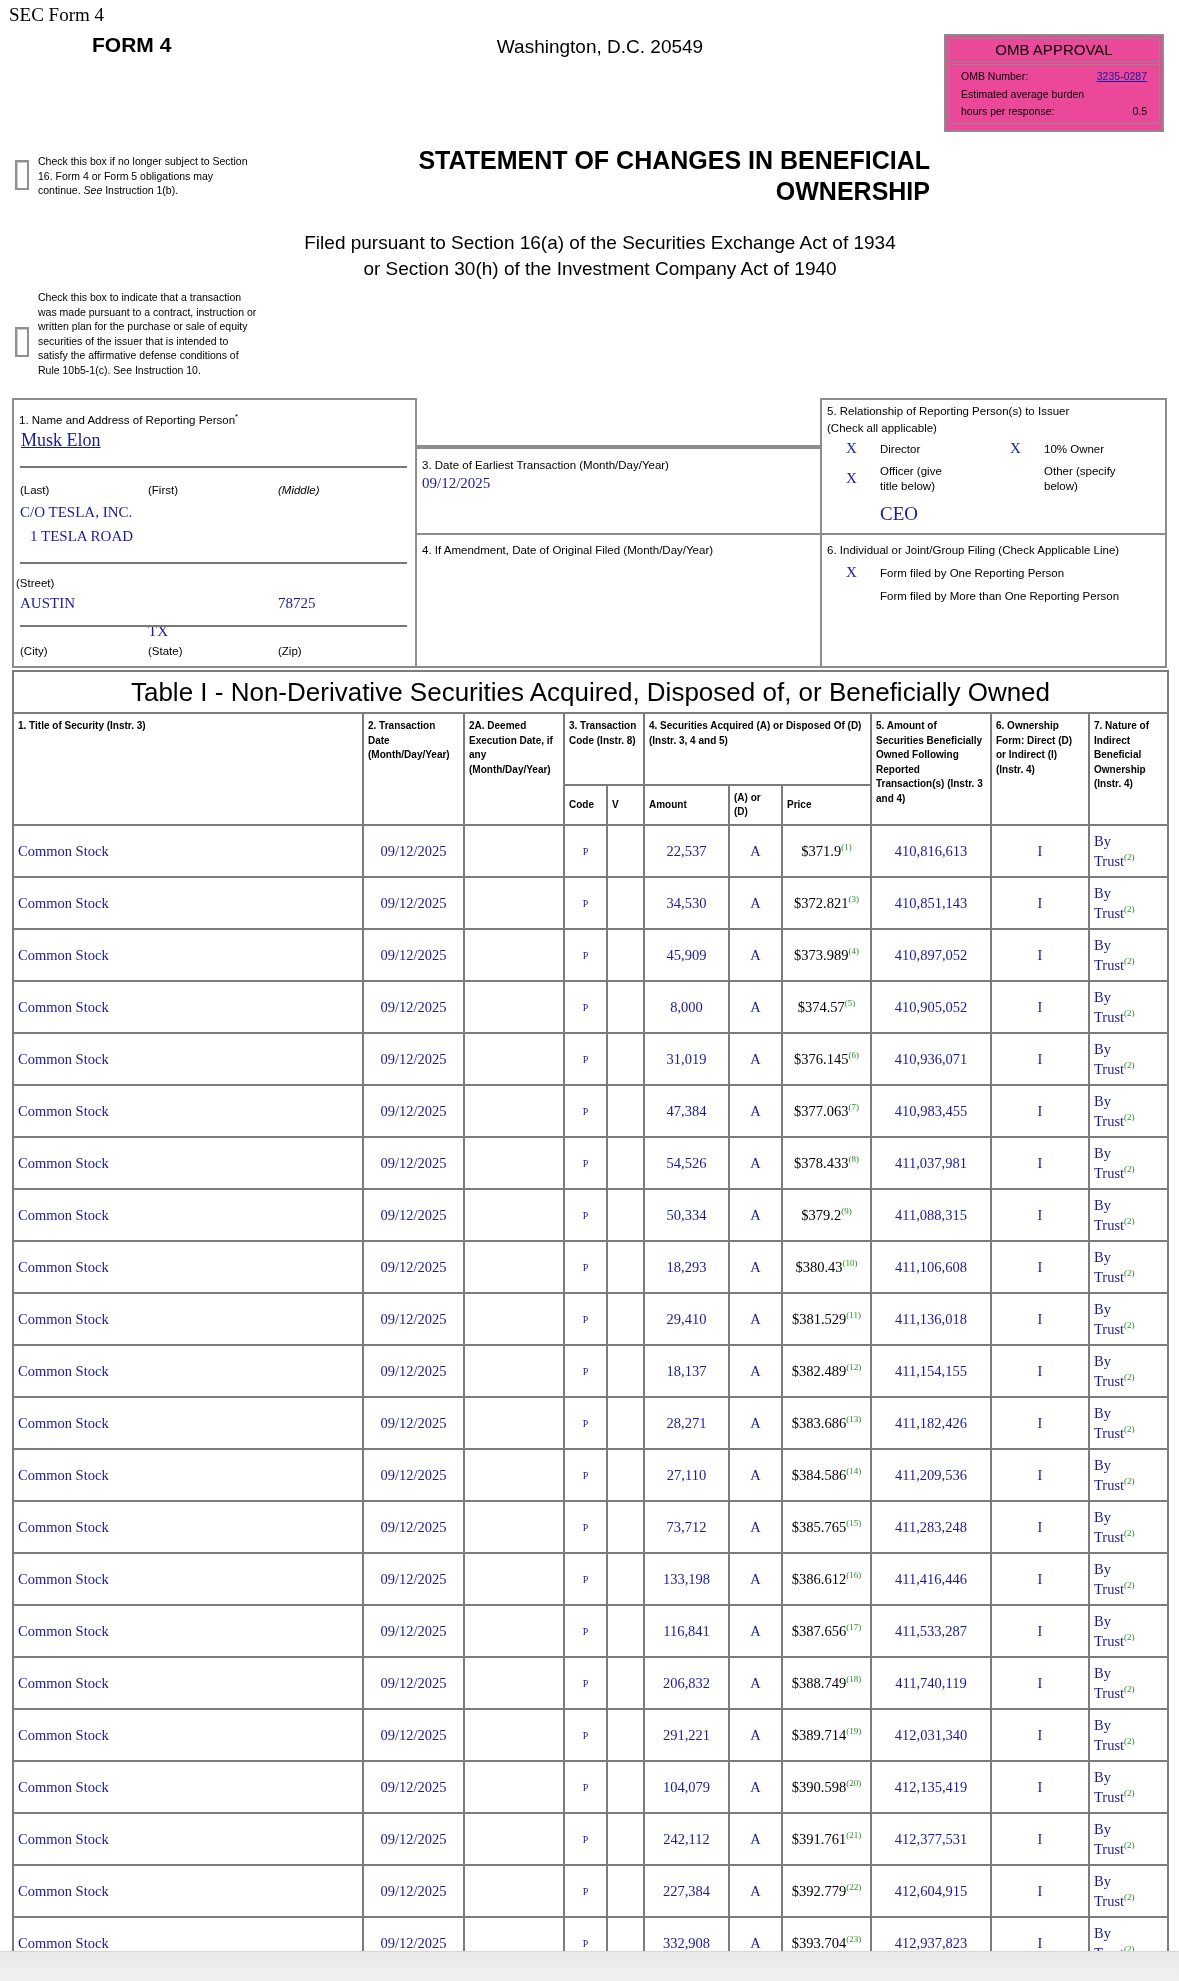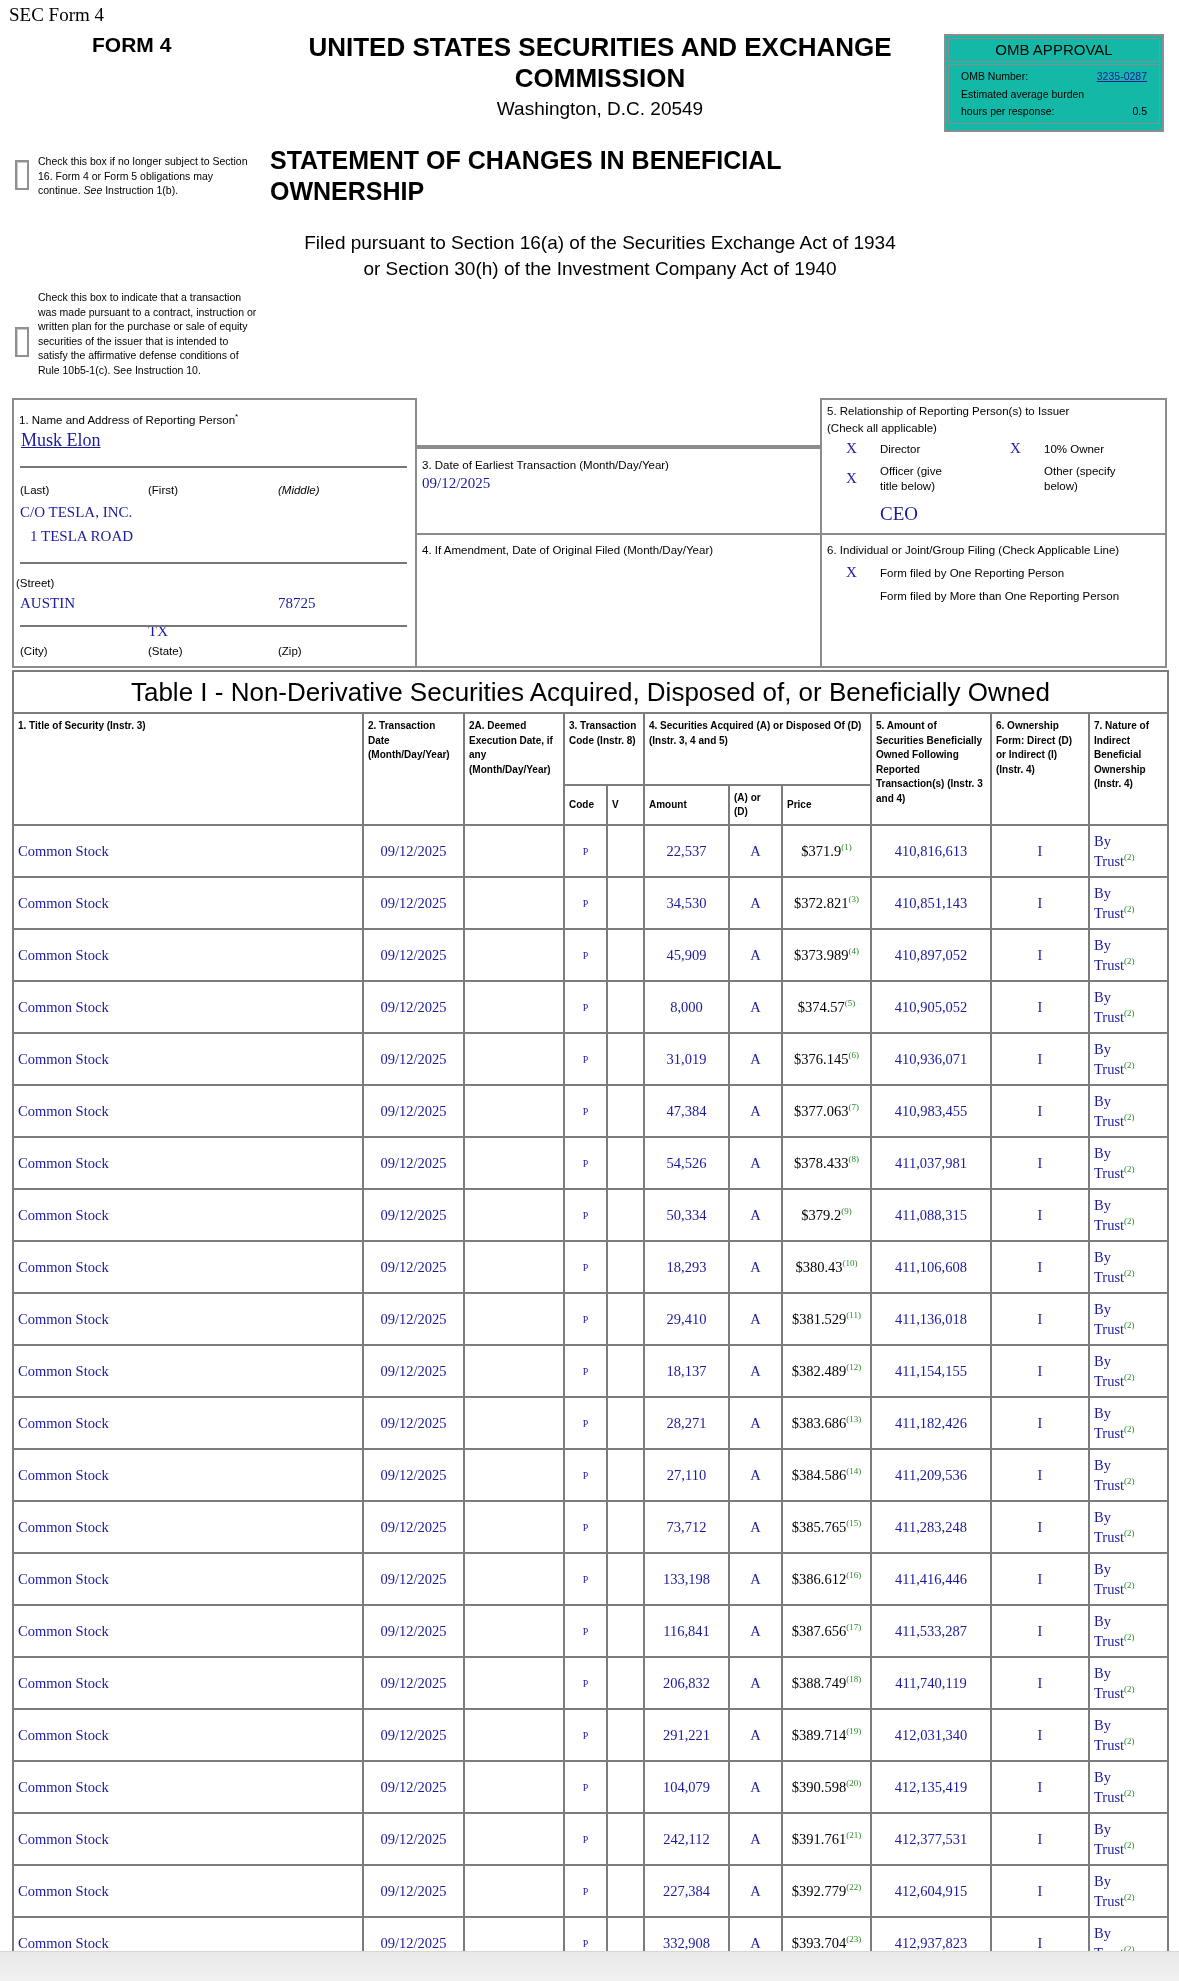--- a/index.html
+++ b/index.html
@@ -4,24 +4,24 @@
 <style>
   html, body { margin: 0; padding: 0; background: #fff; }
   body { width: 1179px; height: 1981px; position: relative; overflow: hidden; font-family: "Liberation Sans", sans-serif; color: #000; }
   .abs { position: absolute; }
 
   #sec-label { left: 9px; top: 4px; font-family: "Liberation Serif", serif; font-size: 19px; }
   #form4 { left: 92px; top: 33px; font-size: 21px; font-weight: bold; }
   #agency { left: 270px; top: 32px; width: 660px; text-align: center; }
   #agency .t1 { font-size: 26px; font-weight: bold; line-height: 31px; }
   #agency .t2 { font-size: 19px; line-height: 26px; margin-top: 2px; }
-  #statement { left: 270px; top: 145px; width: 660px; text-align: left; font-size: 25px; font-weight: bold; line-height: 31px; }
+  #statement { left: 270px; top: 145px; width: 660px; text-align: right; font-size: 25px; font-weight: bold; line-height: 31px; }
   #filed { left: 230px; top: 230px; width: 740px; text-align: center; font-size: 19px; line-height: 26px; }
 
-  #omb { left: 944px; top: 34px; width: 216px; height: 94px; border: 2px solid #8c8c8c; background: #14b8a6; }
+  #omb { left: 944px; top: 34px; width: 216px; height: 94px; border: 2px solid #8c8c8c; background: #ec4899; }
   #omb .hd { margin: 2px; border: 1px solid #8c8c8c; text-align: center; font-size: 15px; height: 22px; line-height: 22px; }
   #omb .bd { margin: 2px; border: 1px solid #8c8c8c; font-size: 10.5px; padding: 3px 12px; height: 52px; }
   #omb .line { display: flex; justify-content: space-between; line-height: 17.5px; }
   #omb a { color: #1a1a9c; text-decoration: underline; }
 
   .chkbox { width: 10px; height: 26px; border: 2px solid #909090; background: #fff; box-shadow: inset 1px 1px 0 #ccc; }
   .chktext { font-size: 10.5px; line-height: 14.6px; }
 
   
   .cell { position: absolute; border: 2px solid #8c8c8c; box-sizing: border-box; background: #fff; }
@@ -44,21 +44,20 @@
 
   #bottom-bar { position: absolute; left: 0; top: 1951px; width: 1179px; height: 30px; background: linear-gradient(#e9e9e9, #f1f1f1); border-top: 1px solid #d6d6d6; }
 </style>
 </head>
 <body>
 
 <div id="sec-label" class="abs">SEC Form 4</div>
 <div id="form4" class="abs">FORM 4</div>
 
 <div id="agency" class="abs">
-  <div class="t1">UNITED STATES SECURITIES AND EXCHANGE COMMISSION</div>
   <div class="t2">Washington, D.C. 20549</div>
 </div>
 <div id="statement" class="abs">STATEMENT OF CHANGES IN BENEFICIAL OWNERSHIP</div>
 <div id="filed" class="abs">
   <div>Filed pursuant to Section 16(a) of the Securities Exchange Act of 1934</div>
   <div>or Section 30(h) of the Investment Company Act of 1940</div>
 </div>
 
 <div id="omb" class="abs">
   <div class="hd">OMB APPROVAL</div>

